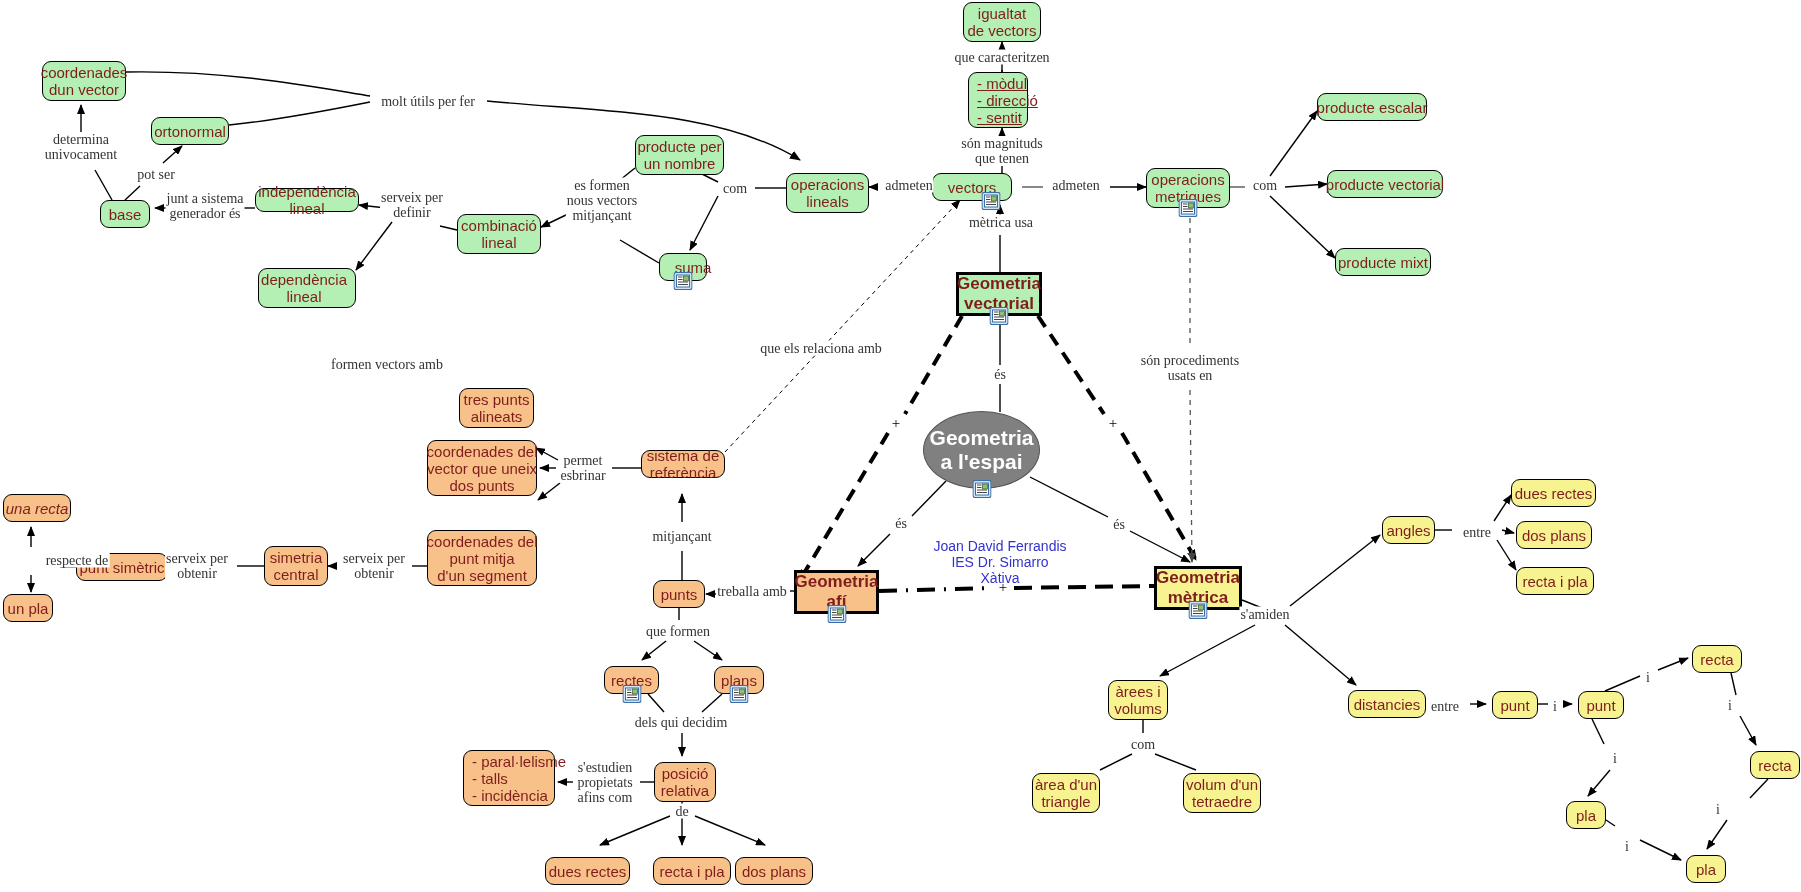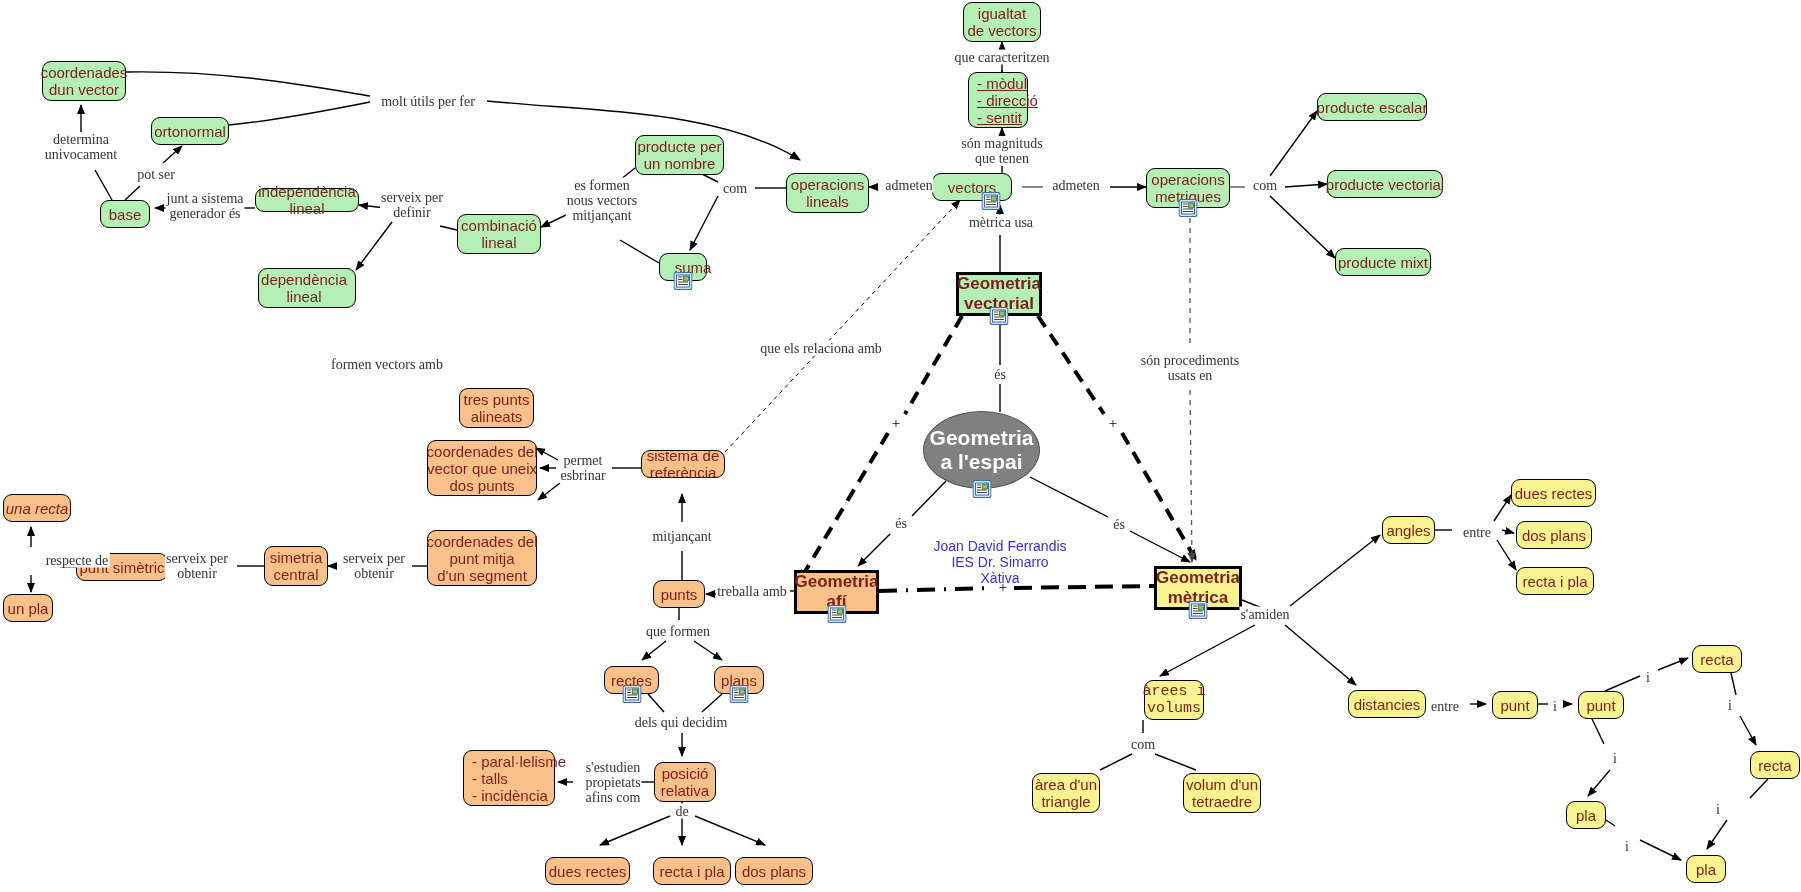--- a/index.html
+++ b/index.html
@@ -436,21 +436,21 @@
       <div class="node orange left-align" style="left: 463px; top: 750px; width: 92px; height: 56px;"><span>- paral·lelisme
 - talls
 - incidència</span></div>
       <div class="node orange" style="left: 545px; top: 857px; width: 85px; height: 28px;"><span>dues rectes</span></div>
       <div class="node orange" style="left: 653px; top: 857px; width: 78px; height: 28px;"><span>recta i pla</span></div>
       <div class="node orange" style="left: 735px; top: 857px; width: 78px; height: 28px;"><span>dos plans</span></div>
       <div class="node yellow" style="left: 1382px; top: 516px; width: 53px; height: 28px;"><span>angles</span></div>
       <div class="node yellow" style="left: 1511px; top: 479px; width: 85px; height: 28px;"><span>dues rectes</span></div>
       <div class="node yellow" style="left: 1516px; top: 521px; width: 76px; height: 28px;"><span>dos plans</span></div>
       <div class="node yellow" style="left: 1516px; top: 567px; width: 78px; height: 28px;"><span>recta i pla</span></div>
-      <div class="node yellow" style="left: 1144px; top: 680px; width: 60px; height: 40px; font-family: Liberation Mono, monospace;"><span>àrees i
+      <div class="node yellow" style="left: 1108px; top: 680px; width: 60px; height: 40px;"><span>àrees i
 volums</span></div>
       <div class="node yellow" style="left: 1032px; top: 773px; width: 68px; height: 40px;"><span>àrea d'un
 triangle</span></div>
       <div class="node yellow" style="left: 1183px; top: 773px; width: 78px; height: 40px;"><span>volum d'un
 tetraedre</span></div>
       <div class="node yellow" style="left: 1348px; top: 690px; width: 78px; height: 28px;"><span>distancies</span></div>
       <div class="node yellow" style="left: 1492px; top: 691px; width: 46px; height: 28px;"><span>punt</span></div>
       <div class="node yellow" style="left: 1578px; top: 691px; width: 46px; height: 28px;"><span>punt</span></div>
       <div class="node yellow" style="left: 1692px; top: 645px; width: 50px; height: 28px;"><span>recta</span></div>
       <div class="node yellow" style="left: 1750px; top: 751px; width: 50px; height: 28px;"><span>recta</span></div>
@@ -492,21 +492,21 @@
 esbrinar</div>
       <div class="link-label" style="left: 374px; top: 566px;">serveix per
 obtenir</div>
       <div class="link-label" style="left: 197px; top: 566px;">serveix per
 obtenir</div>
       <div class="link-label" style="left: 37px; top: 560px; margin-left: 40px;">respecte de</div>
       <div class="link-label" style="left: 682px; top: 536px;">mitjançant</div>
       <div class="link-label" style="left: 752px; top: 591px;">treballa amb</div>
       <div class="link-label" style="left: 678px; top: 631px;">que formen</div>
       <div class="link-label" style="left: 681px; top: 722px;">dels qui decidim</div>
-      <div class="link-label" style="left: 605px; top: 782px; margin-left: 8px;">s'estudien
+      <div class="link-label" style="left: 605px; top: 782px;">s'estudien
 propietats
 afins com</div>
       <div class="link-label" style="left: 682px; top: 811px;">de</div>
       <div class="link-label" style="left: 1265px; top: 614px;">s'amiden</div>
       <div class="link-label" style="left: 1477px; top: 532px;">entre</div>
       <div class="link-label" style="left: 1445px; top: 706px;">entre</div>
       <div class="link-label" style="left: 1143px; top: 744px;">com</div>
       <div class="link-label" style="left: 1555px; top: 706px;">i</div>
       <div class="link-label" style="left: 1648px; top: 677px;">i</div>
       <div class="link-label" style="left: 1730px; top: 705px;">i</div>

